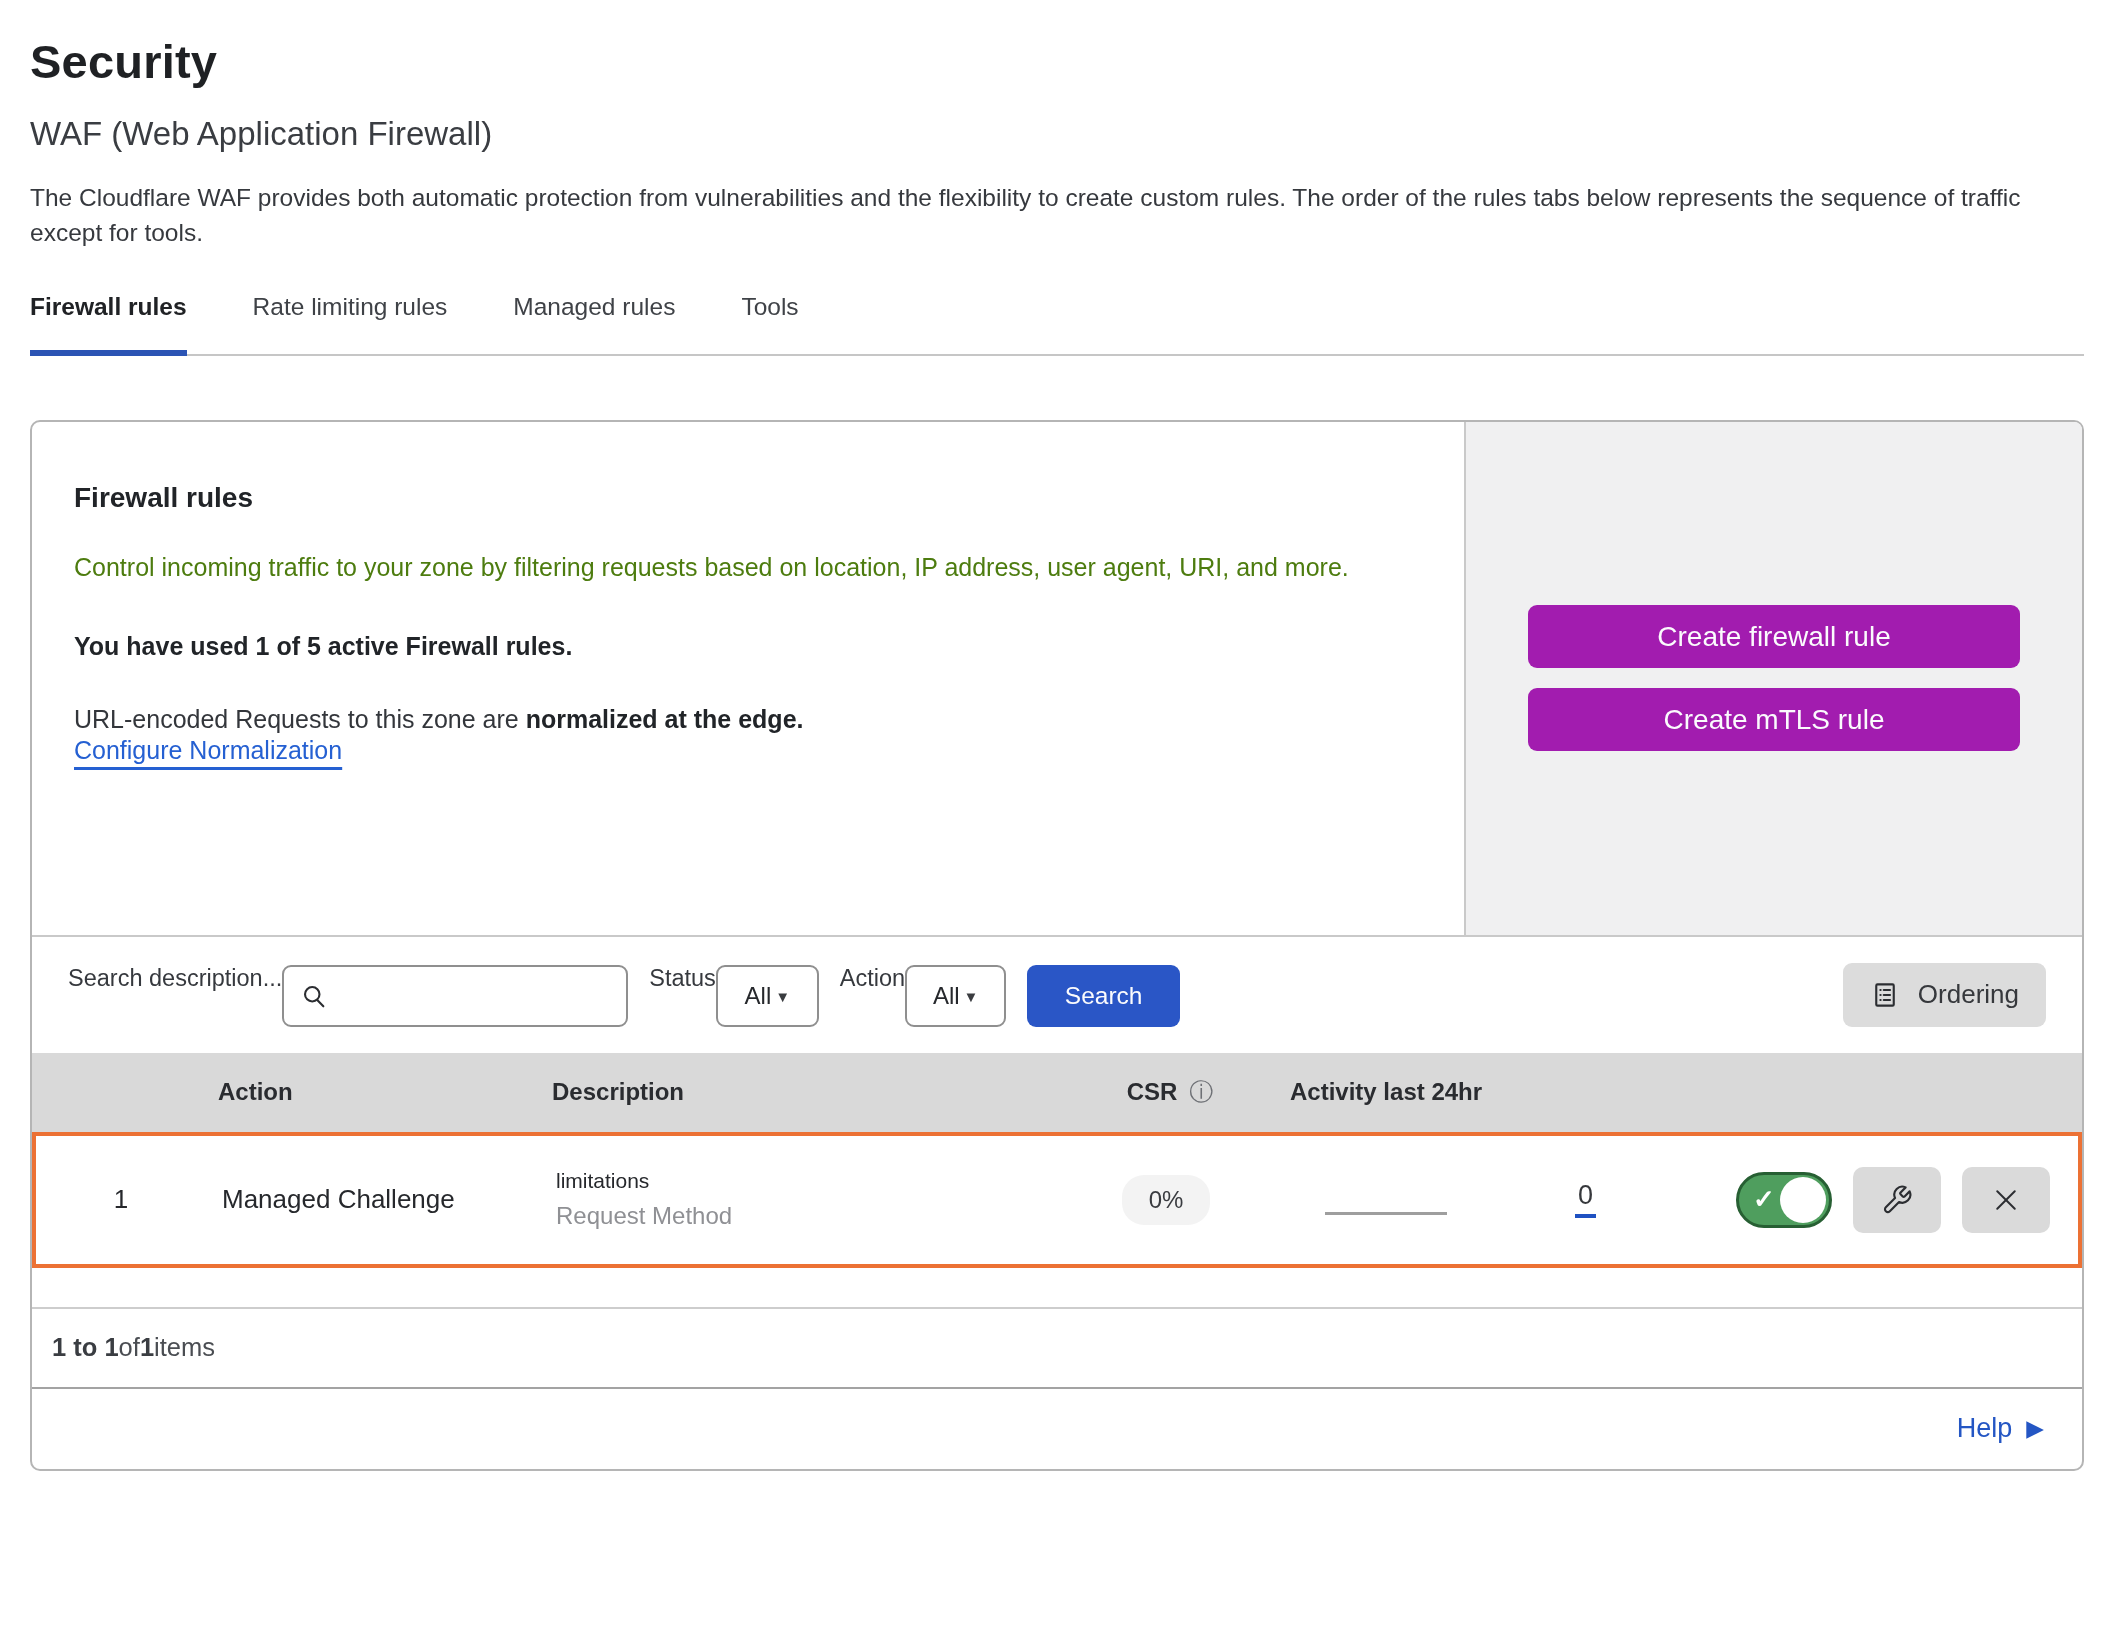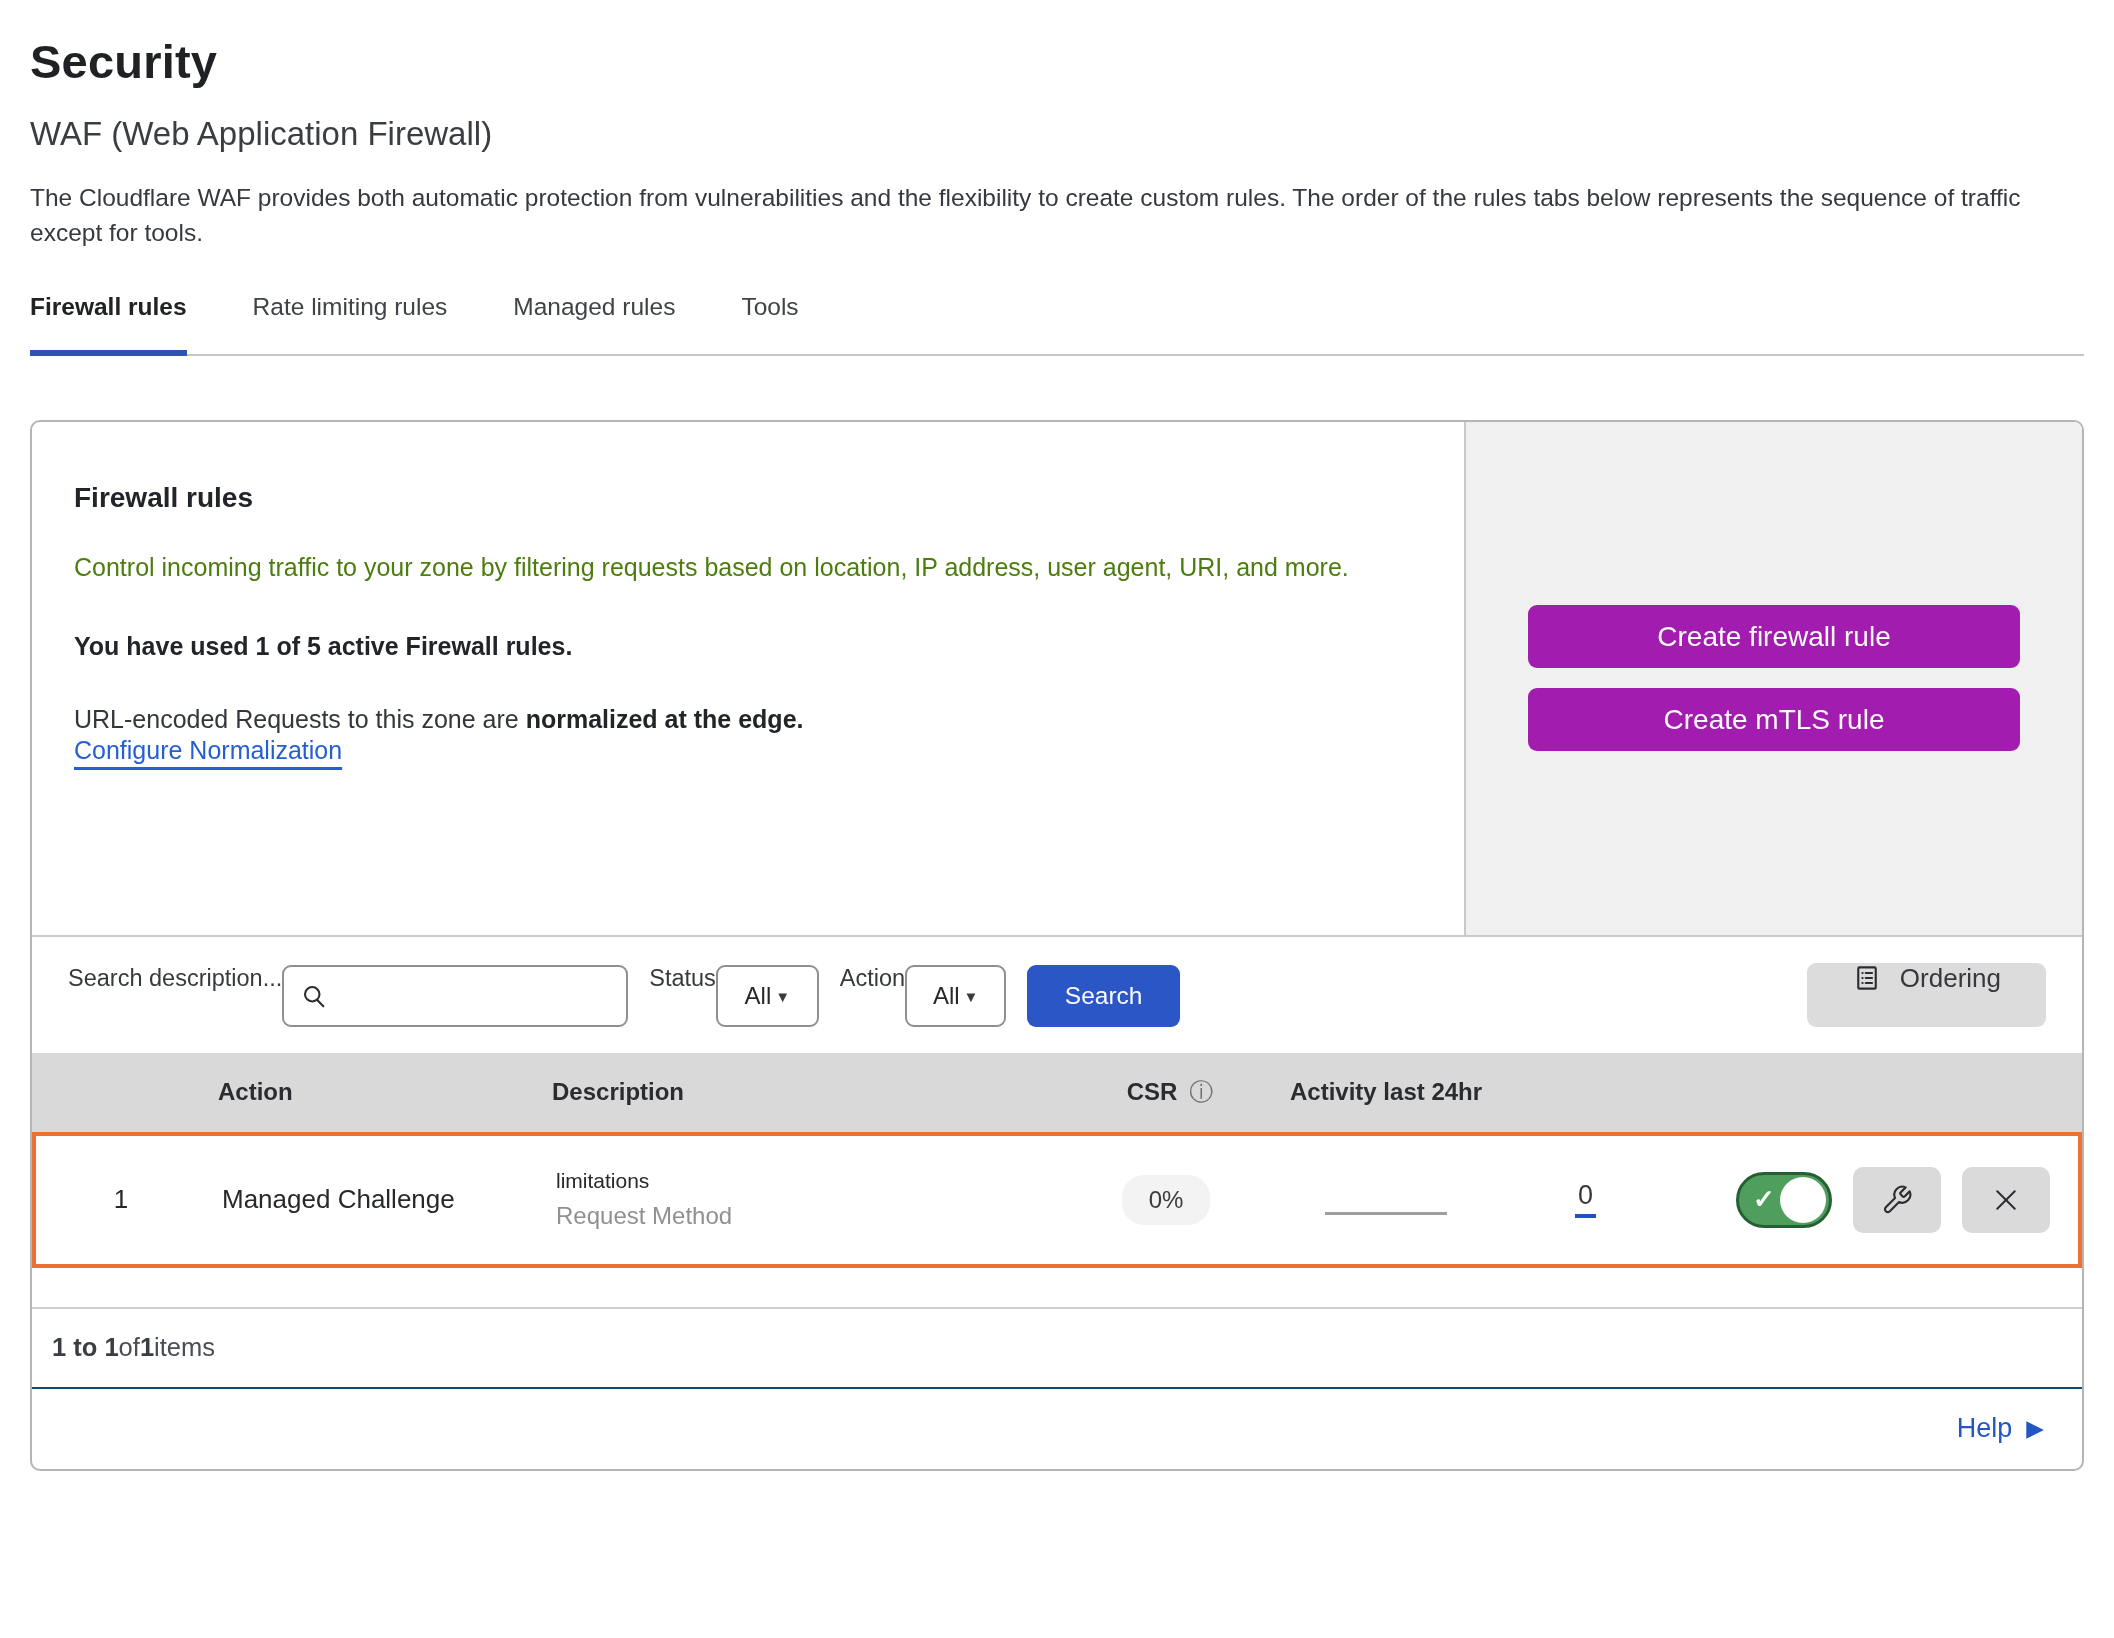--- a/index.html
+++ b/index.html
@@ -47,22 +47,22 @@
     display: flex; align-items: center; padding: 0 12px 0 16px; background:#fff; }
   .searchbox input { flex: 1; border: none; outline: none; font-size: 24px; min-width: 0;
     font-family: inherit; background: transparent; }
   .dropdown { height: 62px; border: 2px solid #8f8f8f; border-radius: 9px; background:#fff;
     display: flex; align-items: center; justify-content: center; gap: 4px; font-size: 24px;
     color: #26282c; cursor: pointer; }
   .dd-status { width: 103px; } .dd-action { width: 101px; }
   .caret { font-size: 15px; color: #3a3c40; transform: translateY(1px); }
   .btn-search { width: 153px; height: 62px; background: #2a56c6; color: #fbfbfd; border: none;
     border-radius: 9px; font-size: 24.5px; font-family: inherit; cursor: pointer; }
-  .btn-ordering { margin-left: auto; height: 64px; padding: 0 45px; background: #dcdcdc;
-    border: none; border-radius: 9px; display: flex; gap: 18px;
+  .btn-ordering { margin-left: auto; height: 64px; padding: 0 27px; background: #dcdcdc;
+    border: none; border-radius: 9px; display: flex; align-items: center; gap: 18px;
     font-size: 26px; color: #36383c; font-family: inherit; cursor: pointer; }
 
   
   .tgrid { display: grid; grid-template-columns: 170px 350px 1fr 240px 450px 342px; align-items: center; }
   .thead { background: #d9d9d9; height: 79px; font-weight: 700; font-size: 24px; color: #2a2c30; }
   .th-action { padding-left: 16px; }
   .th-csr { justify-self: center; display: flex; align-items: center; gap: 12px; }
   .info-icon { font-size: 24px; color: #6e7joern075; color: #6e7075; font-weight: 400; }
   .trow { border: 4px solid #ec7134; background: #fff; height: 136px; }
   .td-num { justify-self: center; font-size: 26px; color: #26282c; }
@@ -83,21 +83,21 @@
   .toggle .knob { position: absolute; right: 3px; top: 2px; width: 46px; height: 46px;
     background: #ffffff; border-radius: 50%; }
   .icon-btn { width: 88px; height: 66px; background: #dadada; border: none; border-radius: 10px;
     display: flex; align-items: center; justify-content: center; cursor: pointer; }
 
   
   .spacer { height: 39px; }
   .pagination { border-top: 2px solid #cdcdcd; height: 80px; display: flex; align-items: center;
     padding: 0 20px; font-size: 25.5px; color: #4a4d52; }
   .pagination b { color: #3a3d42; }
-  .helprow { border-top: 2px solid #0c4a6e; height: 82px; display: flex; align-items: center;
+  .helprow { border-top: 2px solid #a3a3a3; height: 82px; display: flex; align-items: center;
     justify-content: flex-end; padding-right: 38px; }
   .help-link { font-size: 27px; color: #2456c4; display: flex; align-items: center; gap: 14px;
     cursor: pointer; }
   .help-arrow { font-size: 23px; }
 
   svg { display: block; }
 </style>
 </head>
 <body>
 

